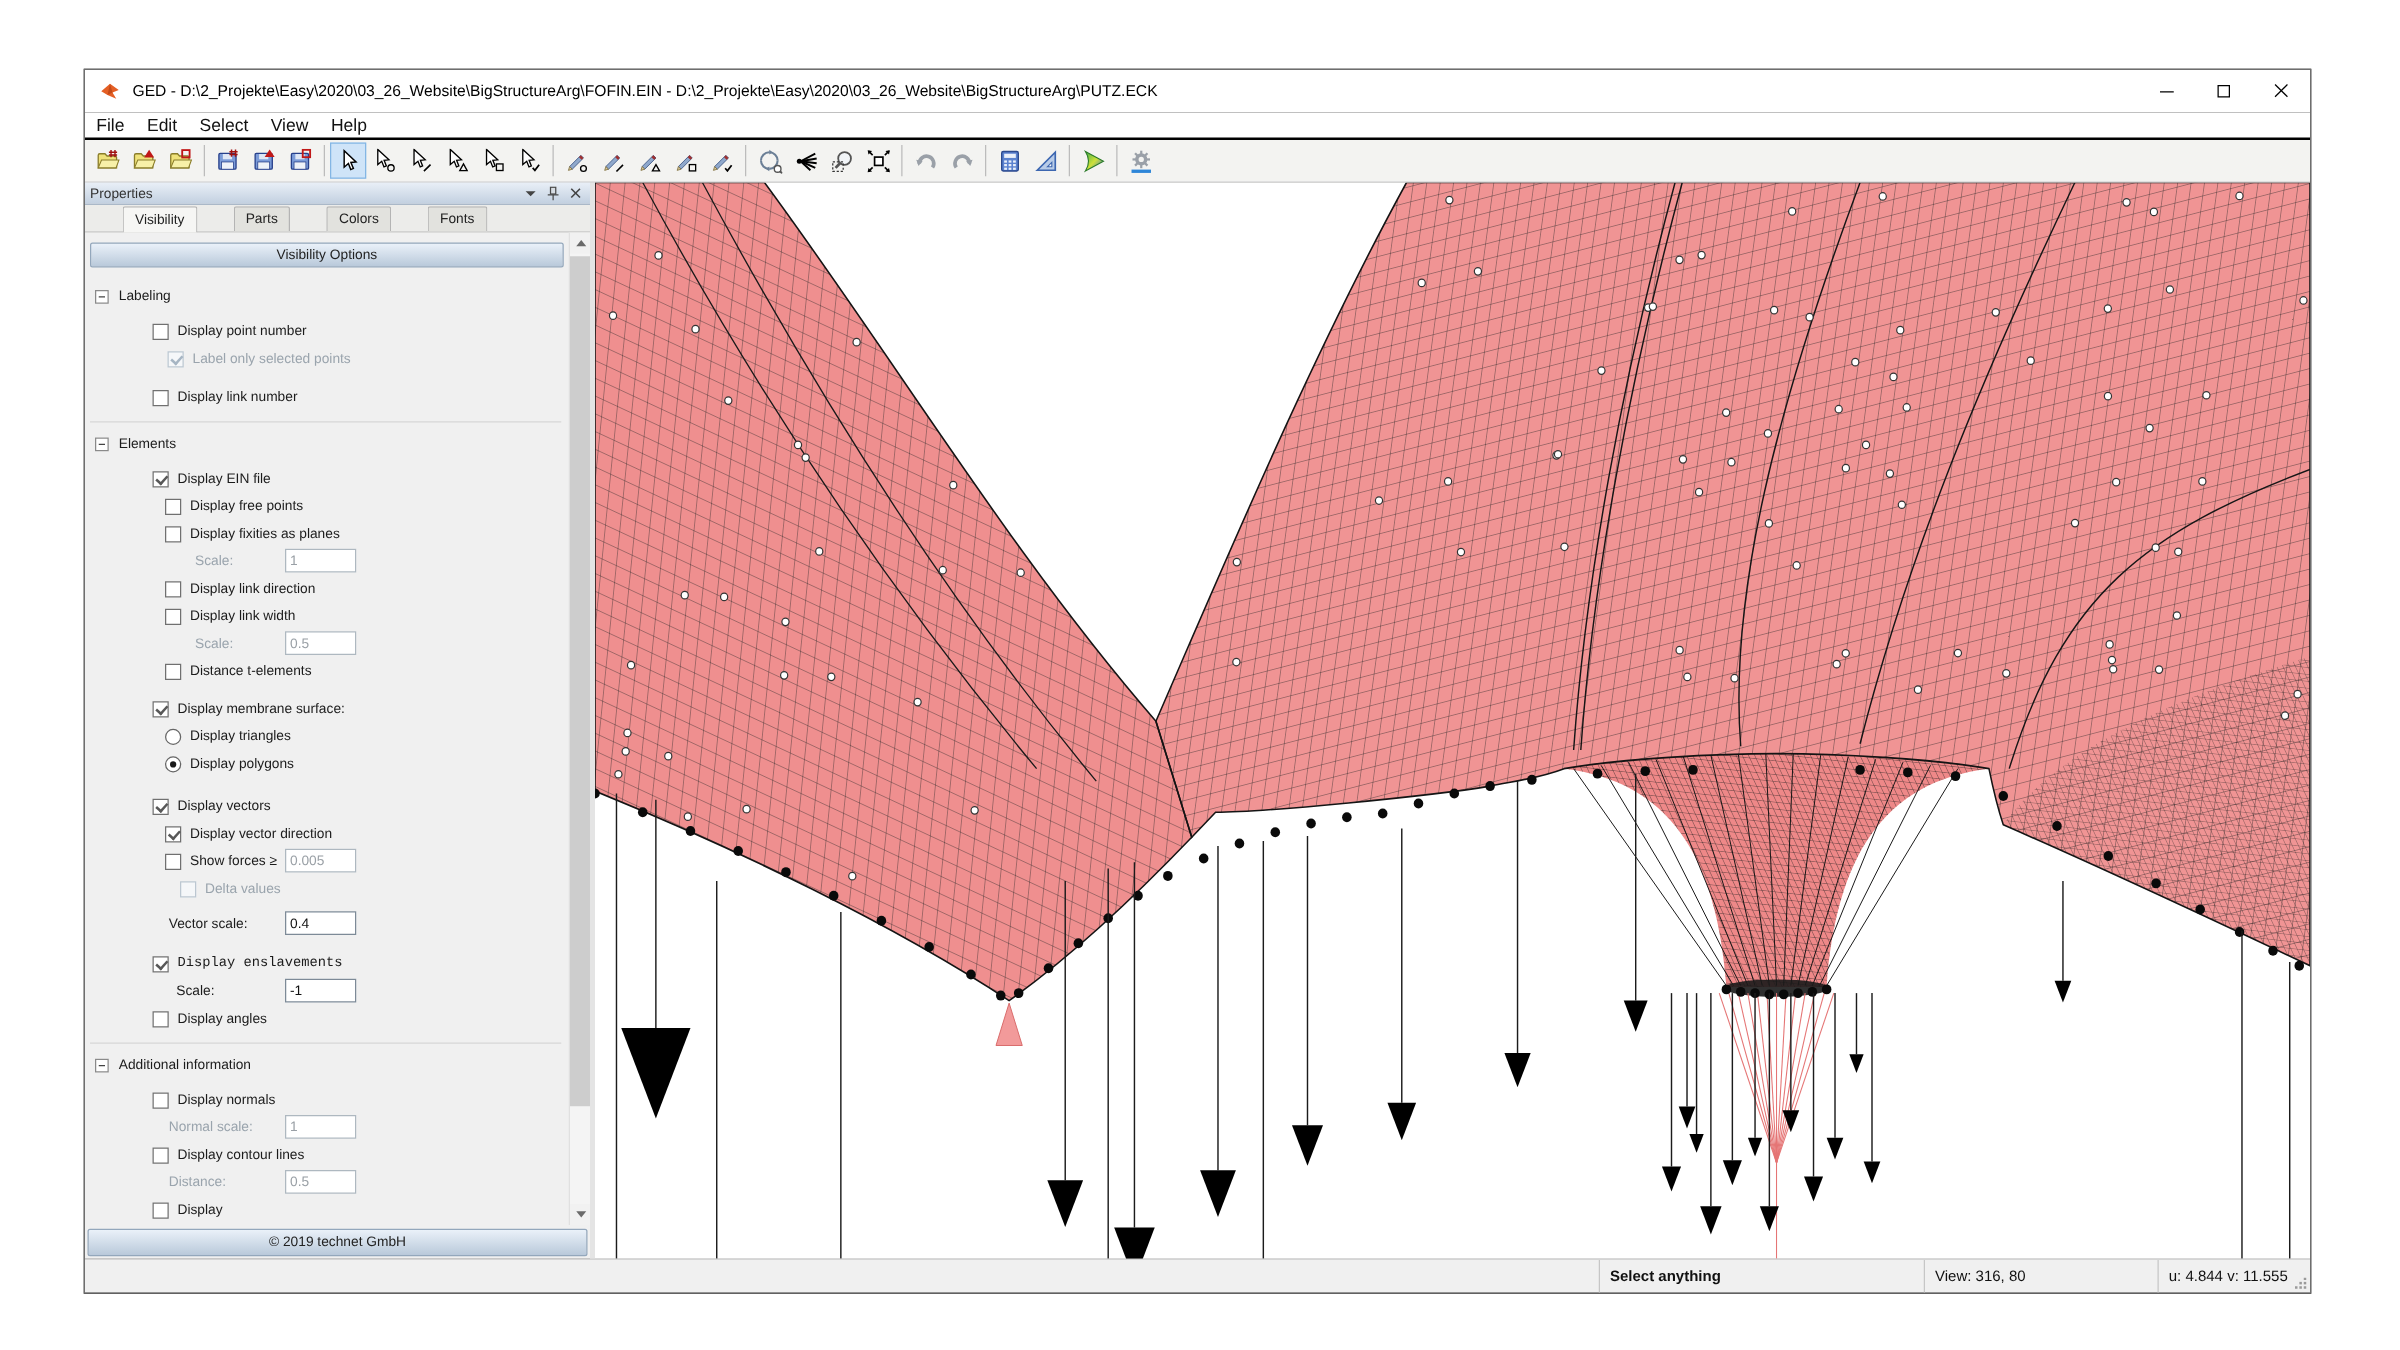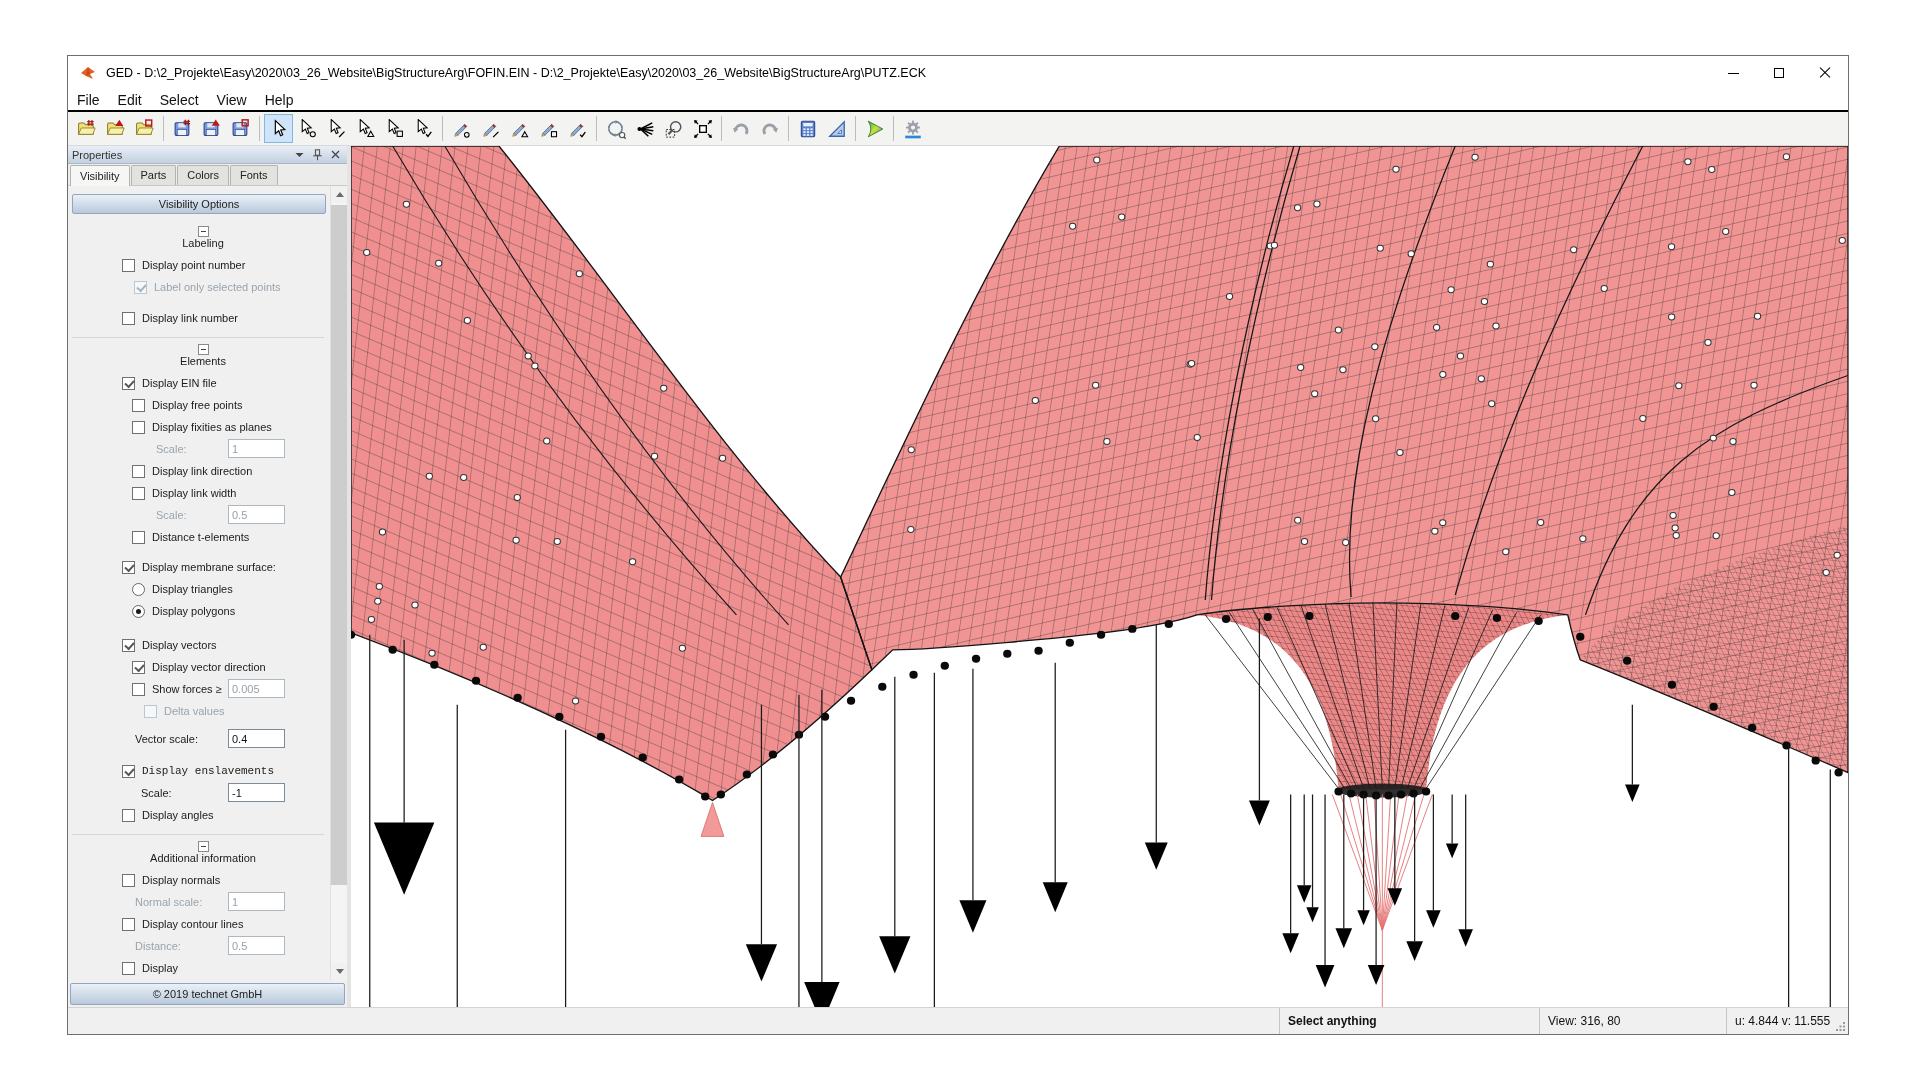--- a/index.html
+++ b/index.html
@@ -23,42 +23,42 @@
   .menu-item { padding:0 9px; height:100%; display:flex; align-items:center; }
   
   .toolbar { height:34px; background:#f3f3f1; border-bottom:1px solid #d9d9d9; display:flex; align-items:center; padding-left:4px; flex:none; }
   .tbtn { width:29px; height:29px; display:flex; align-items:center; justify-content:center; border:1px solid transparent; }
   .tbtn.active { background:#cfe4f8; border:1px solid #84b6e4; }
   .tsep { width:1px; height:25px; background:#bcbcbc; margin:0 4px; }
   .tbtn svg { display:block; }
   
   .main { flex:1; display:flex; min-height:0; }
   
-  .panel { width:283px; flex:none; background:#f0f0f0; border-right:4px solid #e4e4e4; display:flex; flex-direction:column; }
+  .panel { width:408px; flex:none; background:#f0f0f0; border-right:4px solid #e4e4e4; display:flex; flex-direction:column; }
   .panel-caption { height:18px; background:linear-gradient(#e9eff7,#c2d0e0); border-bottom:1px solid #aab8c8; display:flex; align-items:center; padding:0 4px; flex:none; }
   .panel-caption-title { font-size:11px; color:#333; flex:1; }
   .cap-ic { width:15px; height:14px; display:flex; align-items:center; justify-content:center; margin-left:3px; }
   .tabs { height:22px; display:flex; align-items:flex-end; background:#ececea; padding-left:2px; border-bottom:1px solid #c9c9c9; flex:none; }
-  .tab { font-size:11px; color:#222; padding:3px 9px 4px; border:1px solid #b4b4b4; border-bottom:none; background:#e2e2de; margin-right:1px; border-radius:2px 2px 0 0; }
+  .tab { font-size:11px; color:#222; padding:3px 9px 4px; border:1px solid #b4b4b4; border-bottom:none; background:#e2e2de; margin-right:1px; border-radius:2px 2px 0 0;margin-left:28px; }
   .tab.active { background:#f6f6f4; position:relative; top:1px; padding-top:4px; }
   .panel-body { flex:1; position:relative; overflow:hidden; }
   .panel-scroll { position:absolute; left:0; top:0; right:17px; bottom:0; overflow:hidden; padding-top:8px; }
   .vo-header { margin:0 4px; height:20px; background:linear-gradient(#eaf1f9,#b9c9da); border:1px solid #93a7bc; border-radius:2px; display:flex; align-items:center; justify-content:center; font-size:11px; color:#222; }
   .row { height:22px; display:flex; align-items:center; position:relative; font-size:11px; color:#1b1b1b; }
   .row .lbl { padding-left:7px; white-space:nowrap; }
   .row.grayed { color:#9aa4ad; }
   .grp-box { width:11px; height:11px; border:1px solid #8a8a8a; background:#fff; position:relative; flex:none; }
   .grp-box::after { content:""; position:absolute; left:2px; right:2px; top:4px; height:1px; background:#444; }
   .cb { width:13px; height:13px; border:1px solid #707070; background:#fff; position:relative; flex:none; }
   .cb.checked::after { content:""; position:absolute; left:2px; top:2px; width:7px; height:4px; border-left:2px solid #585858; border-bottom:2px solid #585858; transform:rotate(-48deg); }
   .cb.disabled { border-color:#bcc7d1; background:#f5f7f9; }
   .cb.disabled.checked::after { border-color:#a6b5c3; }
   .radio { width:13px; height:13px; border:1px solid #666; border-radius:50%; background:#fff; flex:none; }
   .radio.sel::after { content:""; display:block; width:5px; height:5px; margin:3px; border-radius:50%; background:#1a1a1a; }
-  .pl8 { padding-left:8px;flex-direction:column; } .pl24 { padding-left:8px;margin-left:46px; } .pl64 { padding-left:64px; }
+  .pl8 { padding-left:8px; } .pl24 { padding-left:8px;margin-left:46px; } .pl64 { padding-left:64px; }
   .pl66 { padding-left:66px; } .pl67 { padding-left:67px; } .pl73 { padding-left:73px; }
   .pl87 { padding-left:76px; } .pl88 { padding-left:88px; }
   .mt6 { margin-top:6px; } .mt8 { margin-top:8px; } .mt9 { margin-top:9px; }
   .mt10 { margin-top:10px;font-family:Liberation Mono, monospace; } .mt12 { margin-top:12px; }
   .sep { height:1px; background:#d6d6d6; margin:8px 6px 0 4px; }
   .field-input { position:absolute; left:160px; top:1px; width:57px; height:19px; border:1px solid #7d8a97; background:#fff; font:11px "Liberation Sans",sans-serif; padding:0 3px; color:#111; }
   .field-input.gray { color:#9aa0a6; border-color:#aeb8c0; }
   .gap8 { width:8px; flex:none; }
   
   .vscroll { position:absolute; right:0; top:0; bottom:0; width:17px; background:#f4f4f4; border-left:1px solid #e0e0e0; }

